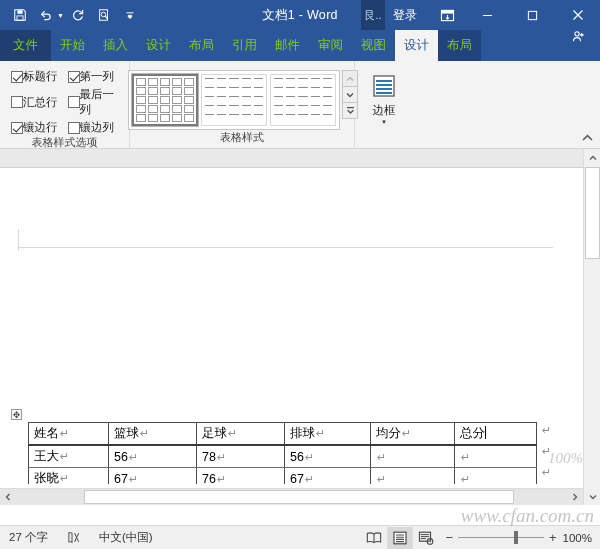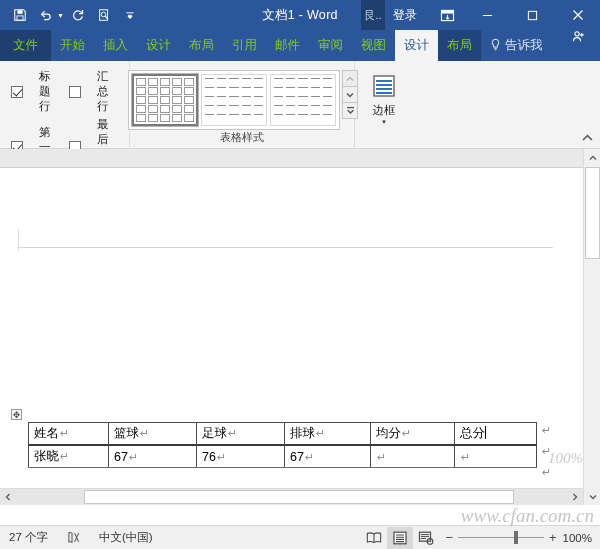--- a/index.html
+++ b/index.html
@@ -82,21 +82,21 @@
     font-size: 11px; color: #444; text-align: center;
     padding-bottom: 14px; width: 100%;
   }
   .rgroup-body { display: flex; align-items: center; padding: 0 6px; }
 
   
   .chk-grid {
     display: grid; grid-template-columns: auto auto;
     gap: 3px 10px; padding: 4px 6px 0 5px;
   }
-  .chk-item { display: flex; align-items: center; gap: 16px; font-size: 11.5px; color: #1a1a1a; }
+  .chk-item { display: flex; align-items: center; gap: 0; font-size: 11.5px; color: #1a1a1a; }
   .chk-box {
     width: 12px; height: 12px; background: #ffffff;
     border: 1px solid #6f6f6f; position: relative; flex: none;
   }
   .chk-box.on::after {
     content: ""; position: absolute; left: 3px; top: 0px;
     width: 4px; height: 8px; border: solid #2b2b2b;
     border-width: 0 1.6px 1.6px 0; transform: rotate(42deg);
   }
 
@@ -324,29 +324,20 @@
   <div class="tab">开始</div>
   <div class="tab">插入</div>
   <div class="tab">设计</div>
   <div class="tab">布局</div>
   <div class="tab">引用</div>
   <div class="tab">邮件</div>
   <div class="tab">审阅</div>
   <div class="tab">视图</div>
   <div class="tab active">设计</div>
   <div class="tab ctx">布局</div>
-  <div class="tab tellme">
-    <span>
-      <svg width="11" height="13" viewBox="0 0 12 14">
-          <path d="M6 1.2a3.6 3.6 0 0 0-2.1 6.5V9.6h4.2V7.7A3.6 3.6 0 0 0 6 1.2z" fill="none" stroke="#dbe4f1" stroke-width="1.1"></path>
-          <path d="M4.4 11.2h3.2M5 12.7h2" stroke="#dbe4f1" stroke-width="1.1"></path>
-        </svg>
-    </span>
-    <span>告诉我</span>
-  </div>
   <div class="spacer"></div>
   <div class="tab share">
     <span>
       <svg width="13" height="13" viewBox="0 0 14 14">
           <circle cx="5.4" cy="4.2" r="2.3" fill="none" stroke="#fff" stroke-width="1.2"></circle>
           <path d="M1.6 12c0-2.3 1.7-3.8 3.8-3.8S9.2 9.7 9.2 12" fill="none" stroke="#fff" stroke-width="1.2"></path>
           <path d="M10.6 3.2v4M8.6 5.2h4" stroke="#fff" stroke-width="1.2"></path>
         </svg>
     </span>
     <span>共享</span>
@@ -356,26 +347,26 @@
 <div class="ribbon">
 
   <div class="rgroup" style="width:130px">
     <div class="rgroup-body" style="align-items:flex-start;">
       <div class="chk-grid">
         <div class="chk-item">
           <span class="chk-box on"></span>
           <span>标题行</span>
         </div>
         <div class="chk-item">
+          <span class="chk-box on"></span>
+          <span>第一列</span>
+        </div>
+        <div class="chk-item">
           <span class="chk-box"></span>
           <span>汇总行</span>
-        </div>
-        <div class="chk-item">
-          <span class="chk-box on"></span>
-          <span>第一列</span>
         </div>
         <div class="chk-item">
           <span class="chk-box"></span>
           <span>最后一列</span>
         </div>
         <div class="chk-item">
           <span class="chk-box on"></span>
           <span>镶边行</span>
         </div>
         <div class="chk-item">
@@ -559,20 +550,28 @@
       <tbody>
           <tr class="hdr">
         <td style="width:80px"><span>姓名</span><span class="pilcrow">↵</span></td>
         <td style="width:88px"><span>篮球</span><span class="pilcrow">↵</span></td>
         <td style="width:88px"><span>足球</span><span class="pilcrow">↵</span></td>
         <td style="width:86px"><span>排球</span><span class="pilcrow">↵</span></td>
         <td style="width:84px"><span>均分</span><span class="pilcrow">↵</span></td>
         <td style="width:82px"><span>总分</span><span class="caret-cursor"></span></td>
       </tr>
       <tr class="banded">
+        <td><span>王大</span><span class="pilcrow">↵</span></td>
+        <td><span>56</span><span class="pilcrow">↵</span></td>
+        <td><span>78</span><span class="pilcrow">↵</span></td>
+        <td><span>56</span><span class="pilcrow">↵</span></td>
+        <td><span class="pilcrow">↵</span></td>
+        <td><span class="pilcrow">↵</span></td>
+      </tr>
+      <tr class="banded">
         <td><span>张晓</span><span class="pilcrow">↵</span></td>
         <td><span>67</span><span class="pilcrow">↵</span></td>
         <td><span>76</span><span class="pilcrow">↵</span></td>
         <td><span>67</span><span class="pilcrow">↵</span></td>
         <td><span class="pilcrow">↵</span></td>
         <td><span class="pilcrow">↵</span></td>
       </tr>
 
     </tbody>
       </table>

